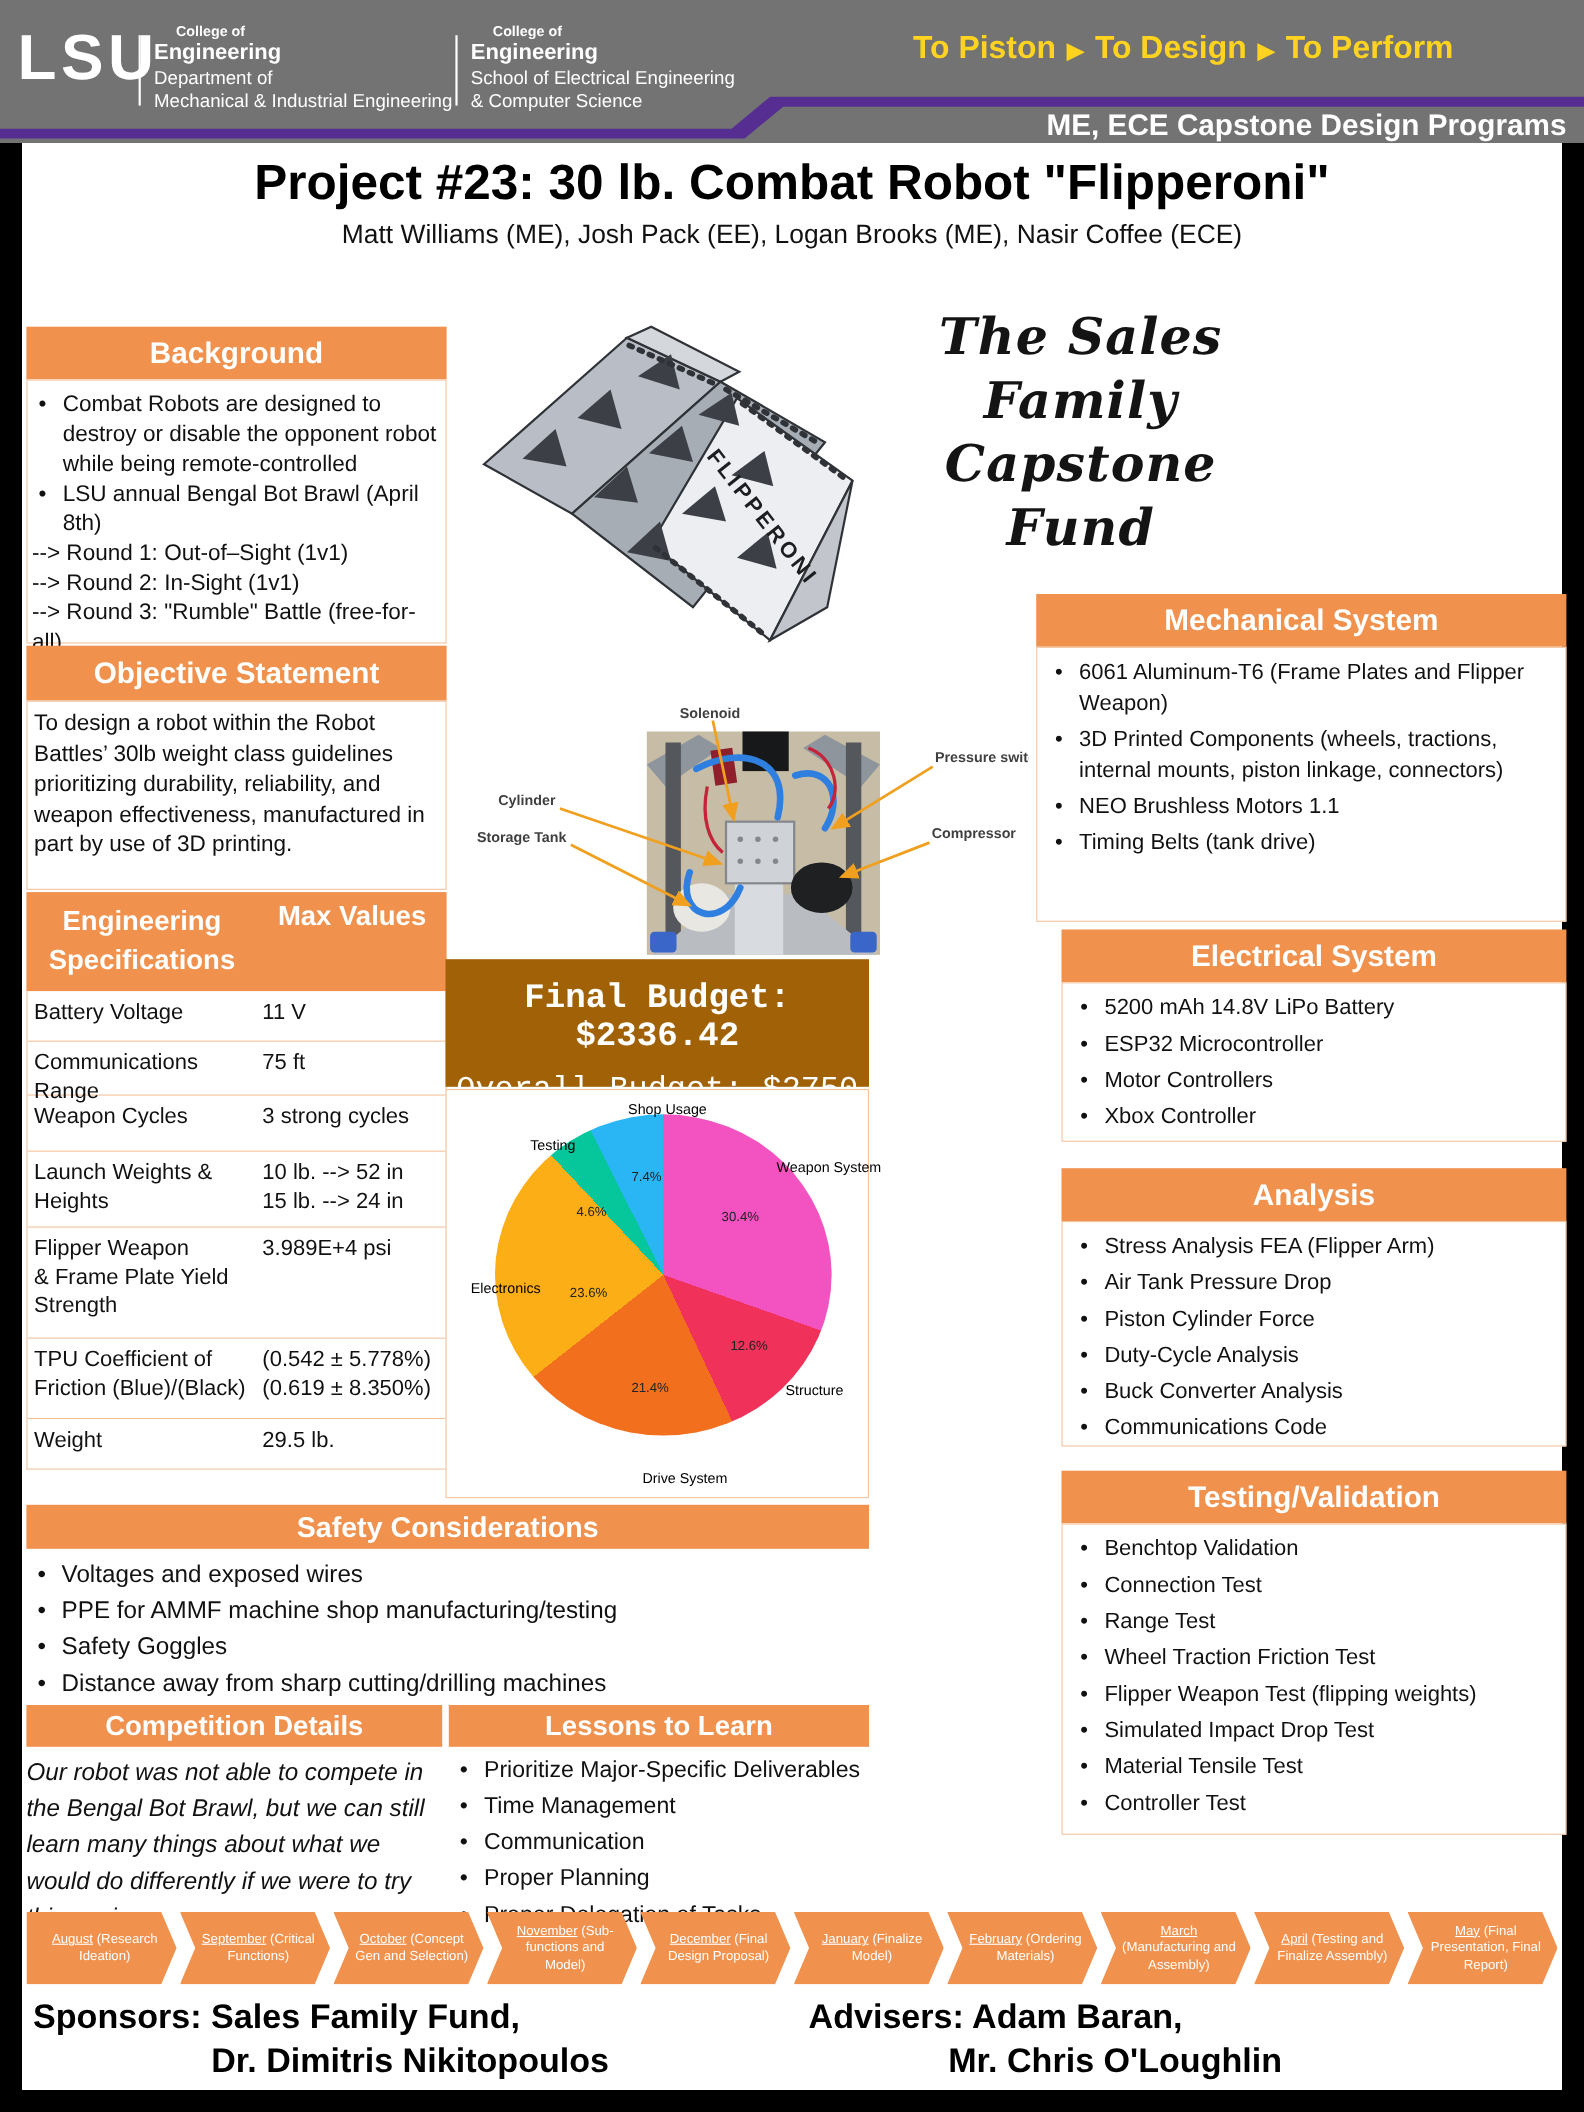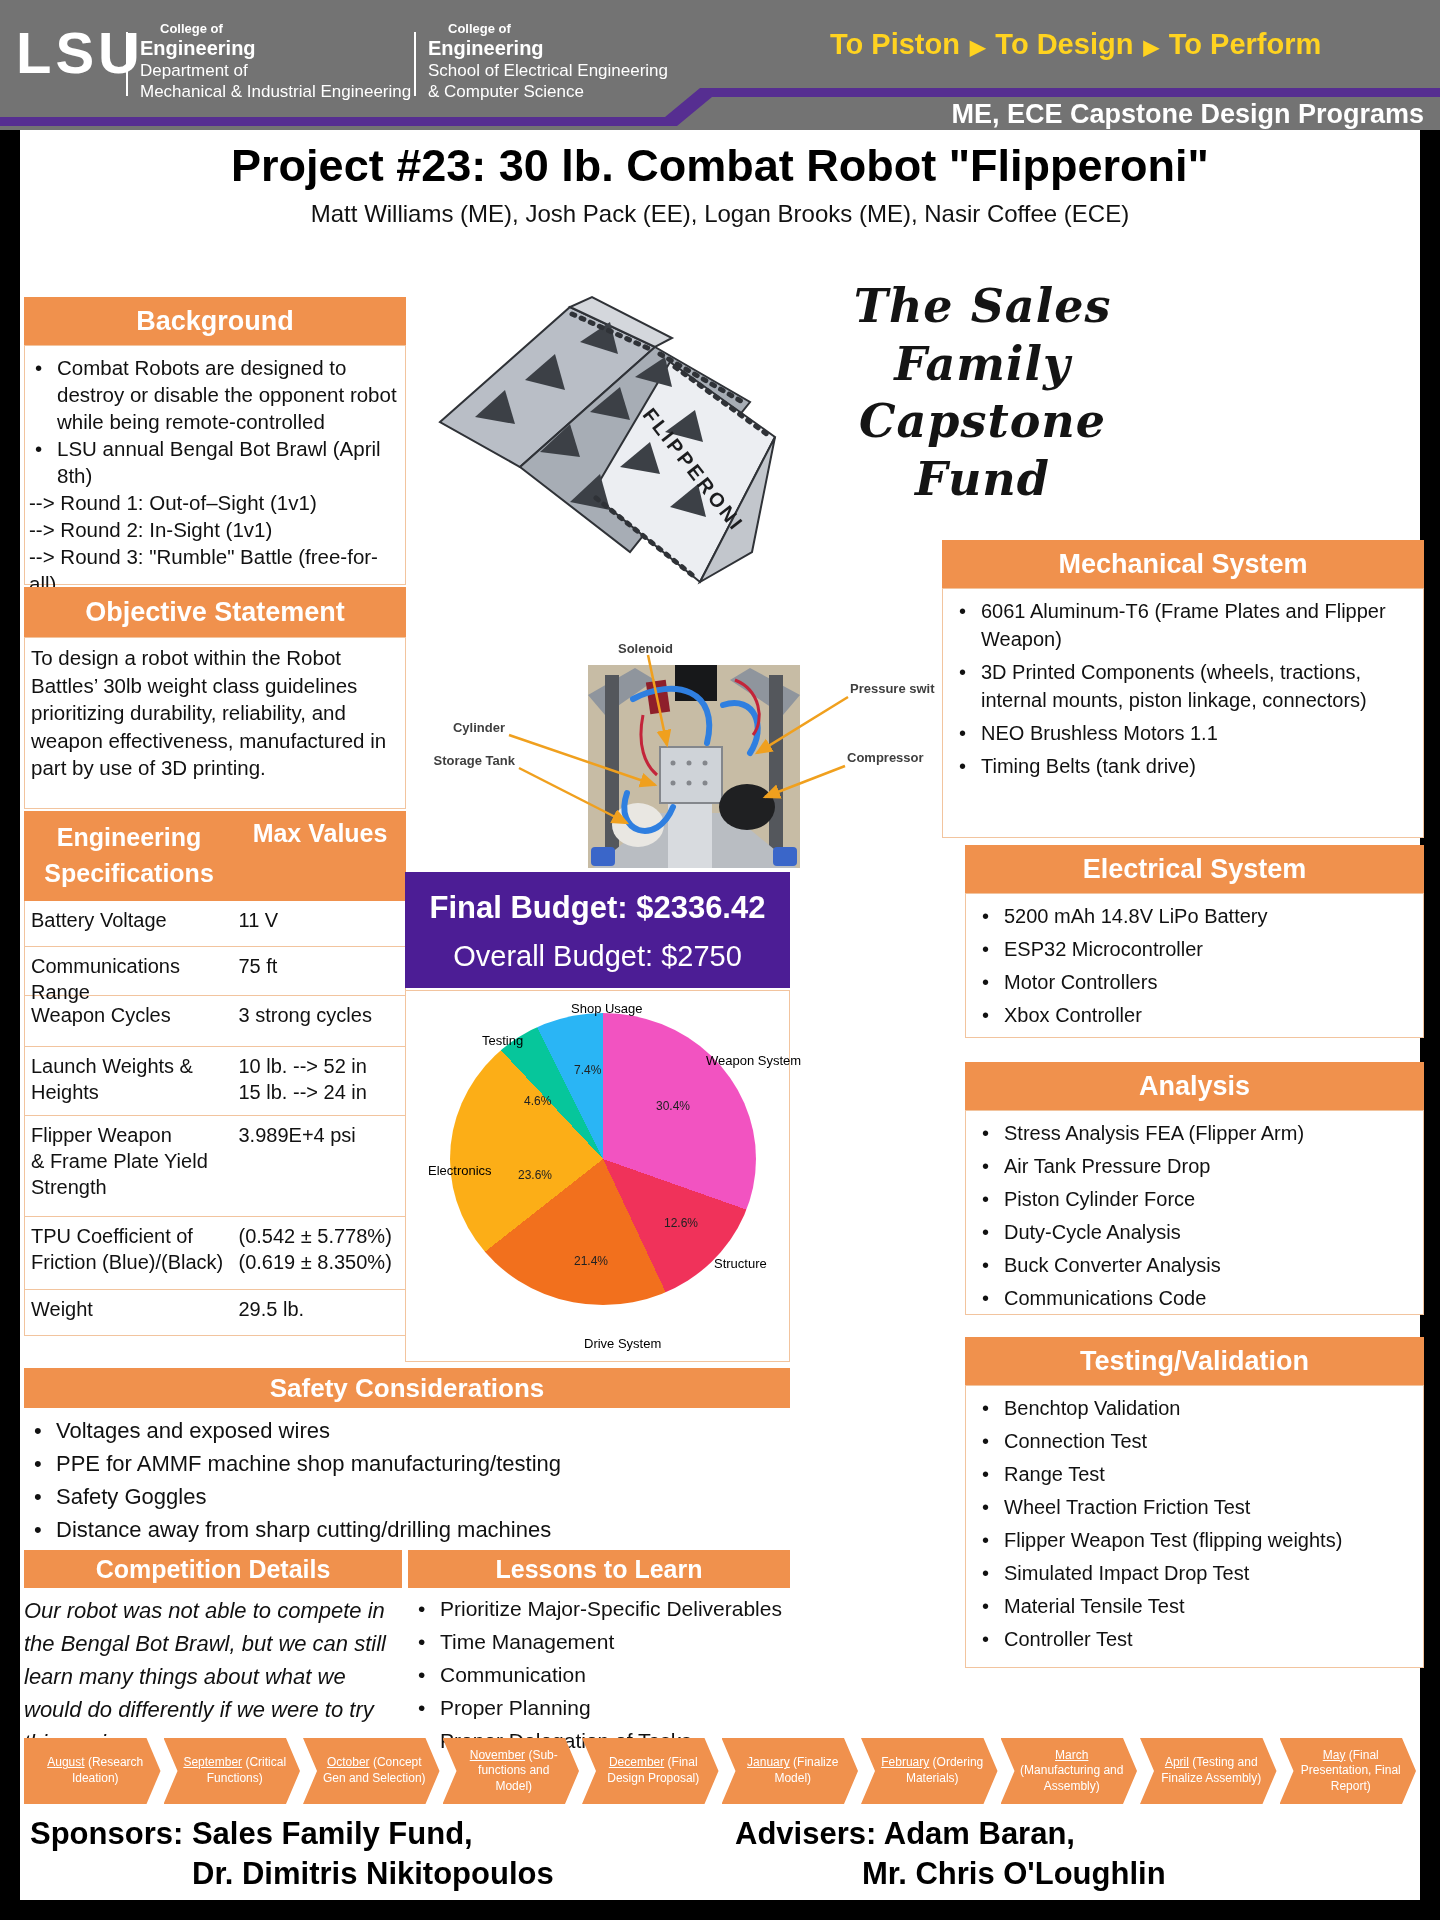--- a/index.html
+++ b/index.html
@@ -38,21 +38,21 @@
 
   
   .spec-head { display:flex; background:#f0914d; color:#fff; font-weight:bold; }
   .spec-head .c1 { width:55%; text-align:center; font-size:25px; line-height:1.45; padding-top:8px; }
   .spec-head .c2 { width:45%; text-align:center; font-size:25px; padding-top:8px; }
   .spec-row { display:flex; border-bottom:1px solid #f2c49e; font-size:20px; color:#111; }
   .spec-row .sl { width:55%; padding:6px 2px 4px 6px; line-height:1.3; }
   .spec-row .sv { width:45%; padding:6px 0 4px 2px; line-height:1.3; }
 
   
-  .budget { background:#4c1d95; color:#fff; text-align:center; }
+  .budget { background:#a16207; color:#fff; text-align:center;font-family:Liberation Mono, monospace; }
   .budget .b1 { font-size:31px; font-weight:bold; padding-top:18px; }
   .budget .b2 { font-size:29px; padding-top:14px; }
 
   
   .pie { border-radius:50%; }
   .pie-label { position:absolute; font-size:13px; color:#000000; white-space:nowrap; }
   .pie-pct   { position:absolute; font-size:12px; color:#222; white-space:nowrap; }
 
   
   .fund { font-family:"DejaVu Serif", serif; font-style:italic; font-weight:bold;

